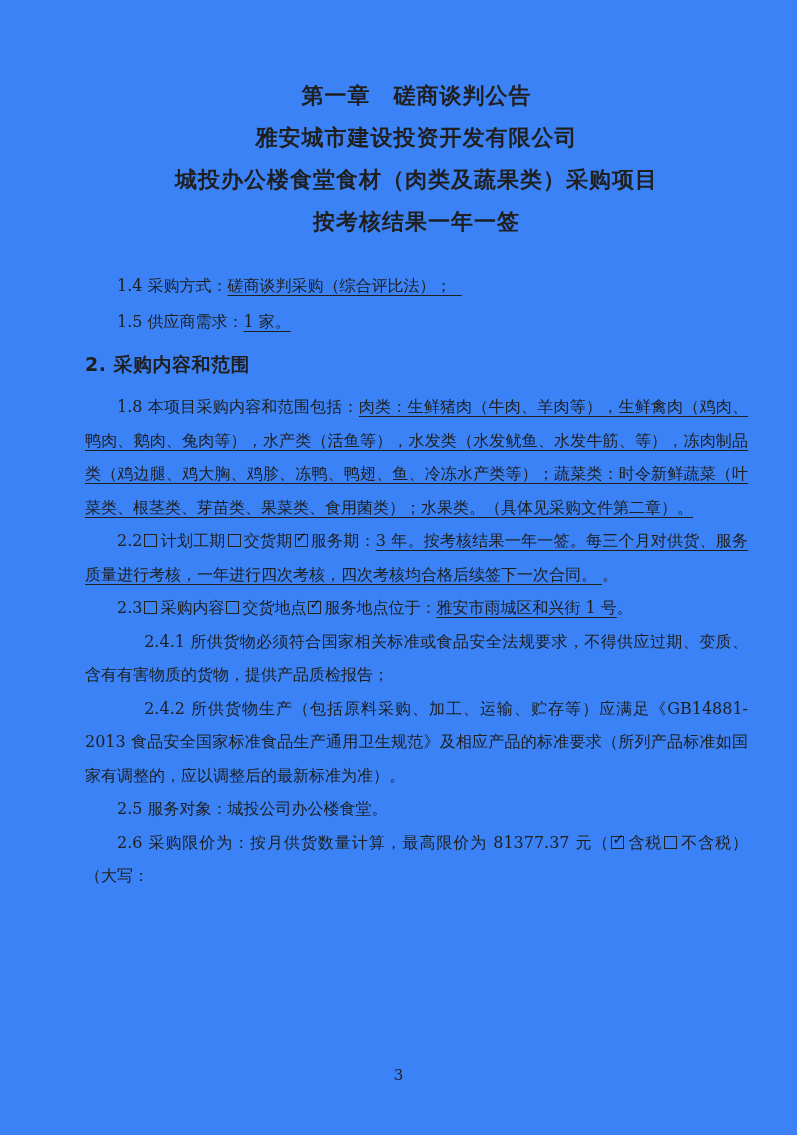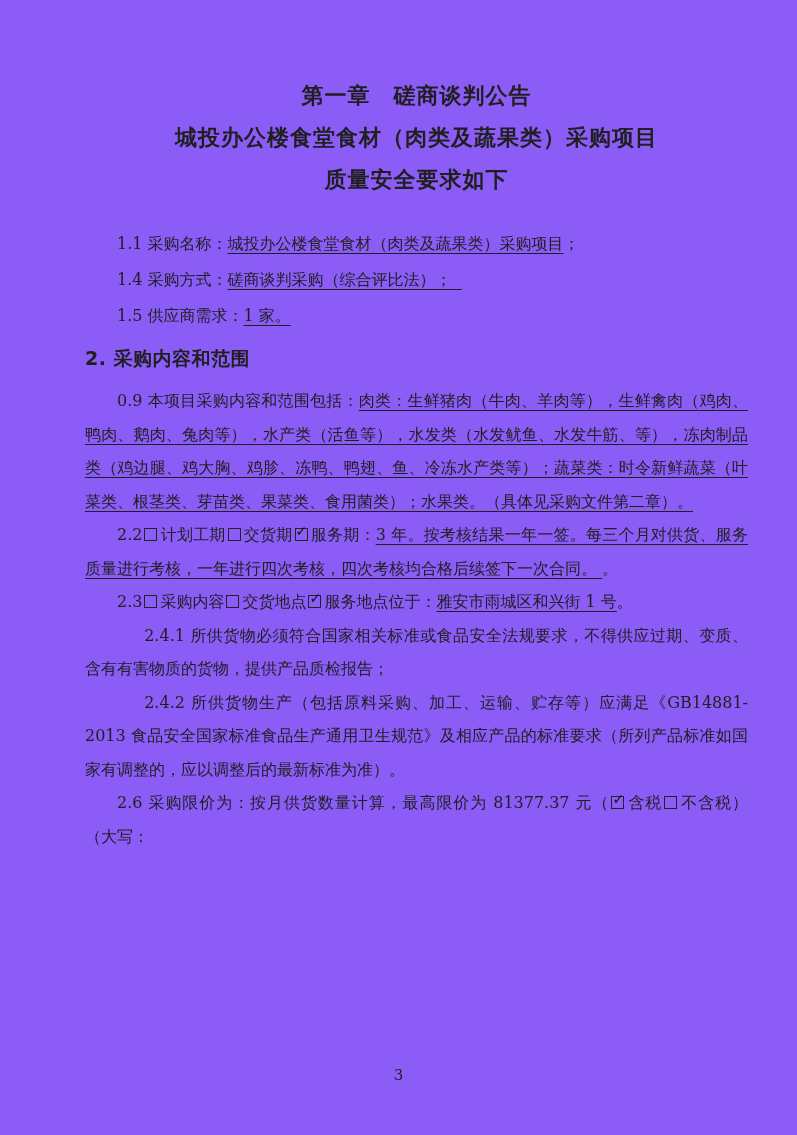--- a/index.html
+++ b/index.html
@@ -1,20 +1,20 @@
 <!DOCTYPE html>
 <html><head>
 <meta charset="utf-8">
 <style>
   html,body { margin:0; padding:0; background:#e9e9e9; }
   .page {
     position:relative;
     width:797px; height:1135px;
     margin:0 auto;
-    background:#8b5cf6;
+    background:#3b82f6;
     color:#1f1f1f;
     font-family:"DejaVu Serif", serif;
     overflow:hidden;
     box-sizing:border-box;
     padding:74px 49px 0 85px;
   }
   
   .titles { text-align:center; margin-bottom:26px; }
   .titles h1 {
     margin:0;
@@ -78,35 +78,36 @@
     color:#222;
   }
 </style>
 </head>
 <body>
 
 <div class="page">
 
   <header class="titles">
     <h1>第一章　磋商谈判公告</h1>
+    <h1 class="heavy">雅安城市建设投资开发有限公司</h1>
     <h1 class="heavy">城投办公楼食堂食材（肉类及蔬果类）采购项目</h1>
-    <h1>质量安全要求如下</h1>
+    <h1>按考核结果一年一签</h1>
   </header>
 
   <section>
-    <p class="ov-item"><span>1.1 采购名称：</span><span class="u">城投办公楼食堂食材（肉类及蔬果类）采购项目</span><span>；</span></p>
     <p class="ov-item"><span>1.4 采购方式：</span><span class="u">磋商谈判采购（综合评比法）；&nbsp;&nbsp;</span></p>
     <p class="ov-item"><span>1.5 供应商需求：</span><span class="u">1 家。</span></p>
   </section>
 
   <section>
     <h2 class="sec">2. 采购内容和范围</h2>
-    <p class="para"><span>0.9 本项目采购内容和范围包括：</span><span class="u">肉类：生鲜猪肉（牛肉、羊肉等），生鲜禽肉（鸡肉、鸭肉、鹅肉、兔肉等），水产类（活鱼等），水发类（水发鱿鱼、水发牛筋、等），冻肉制品类（鸡边腿、鸡大胸、鸡胗、冻鸭、鸭翅、鱼、冷冻水产类等）；蔬菜类：时令新鲜蔬菜（叶菜类、根茎类、芽苗类、果菜类、食用菌类）；水果类。（具体见采购文件第二章）。</span></p>
+    <p class="para"><span>1.8 本项目采购内容和范围包括：</span><span class="u">肉类：生鲜猪肉（牛肉、羊肉等），生鲜禽肉（鸡肉、鸭肉、鹅肉、兔肉等），水产类（活鱼等），水发类（水发鱿鱼、水发牛筋、等），冻肉制品类（鸡边腿、鸡大胸、鸡胗、冻鸭、鸭翅、鱼、冷冻水产类等）；蔬菜类：时令新鲜蔬菜（叶菜类、根茎类、芽苗类、果菜类、食用菌类）；水果类。（具体见采购文件第二章）。</span></p>
     <p class="para"><span>2.2</span><span class="cbx"></span><span>计划工期</span><span class="cbx"></span><span>交货期</span><span class="cbx"><span class="tick">✓</span></span><span>服务期：</span><span class="u">3 年。按考核结果一年一签。每三个月对供货、服务质量进行考核，一年进行四次考核，四次考核均合格后续签下一次合同。&nbsp;</span><span>。</span></p>
     <p class="para"><span>2.3</span><span class="cbx"></span><span>采购内容</span><span class="cbx"></span><span>交货地点</span><span class="cbx"><span class="tick">✓</span></span><span>服务地点位于：</span><span class="u">雅安市雨城区和兴街 1 号</span><span>。</span></p>
     <p class="para indent2"><span>2.4.1 所供货物必须符合国家相关标准或食品安全法规要求，不得供应过期、变质、含有有害物质的货物，提供产品质检报告；</span></p>
     <p class="para indent2"><span>2.4.2 所供货物生产（包括原料采购、加工、运输、贮存等）应满足《GB14881-2013 食品安全国家标准食品生产通用卫生规范》及相应产品的标准要求（所列产品标准如国家有调整的，应以调整后的最新标准为准）。</span></p>
+    <p class="para"><span>2.5 服务对象：城投公司办公楼食堂。</span></p>
     <p class="para"><span>2.6 采购限价为：按月供货数量计算，最高限价为 81377.37 元（</span><span class="cbx"><span class="tick">✓</span></span><span>含税</span><span class="cbx"></span><span>不含税）（大写：</span></p>
   </section>
 
   <div class="pageno">3</div>
 
 </div>
 
 </body></html>

